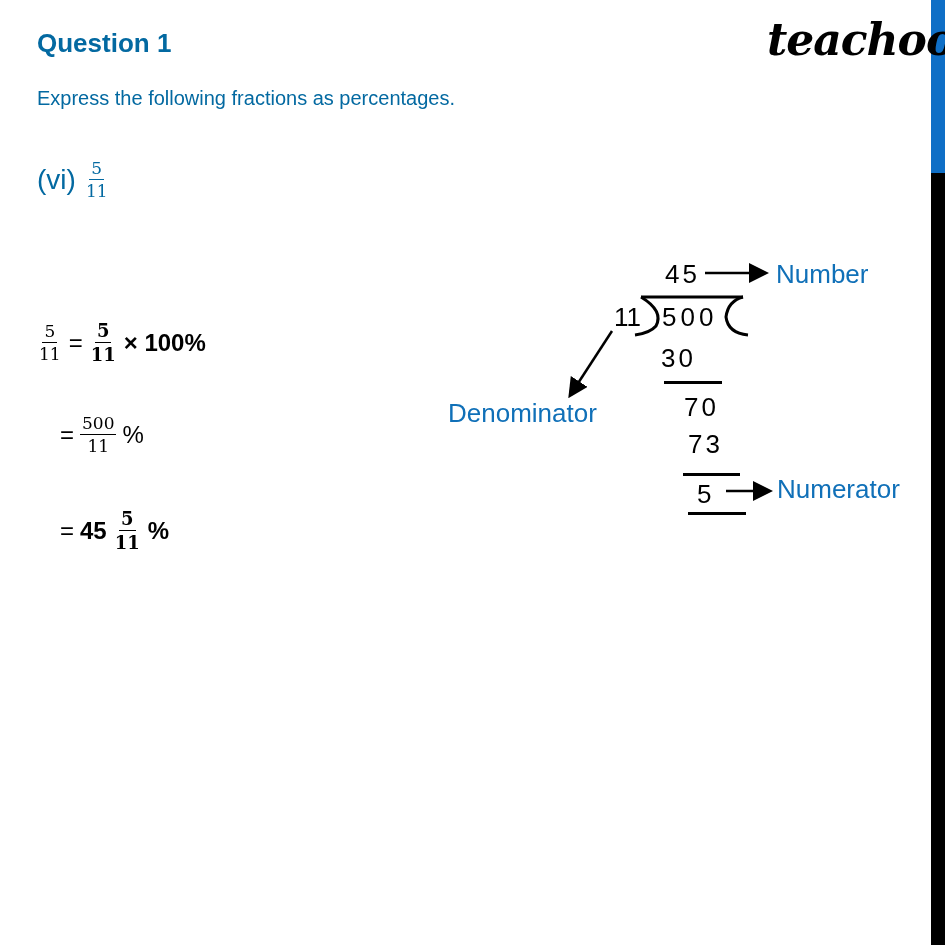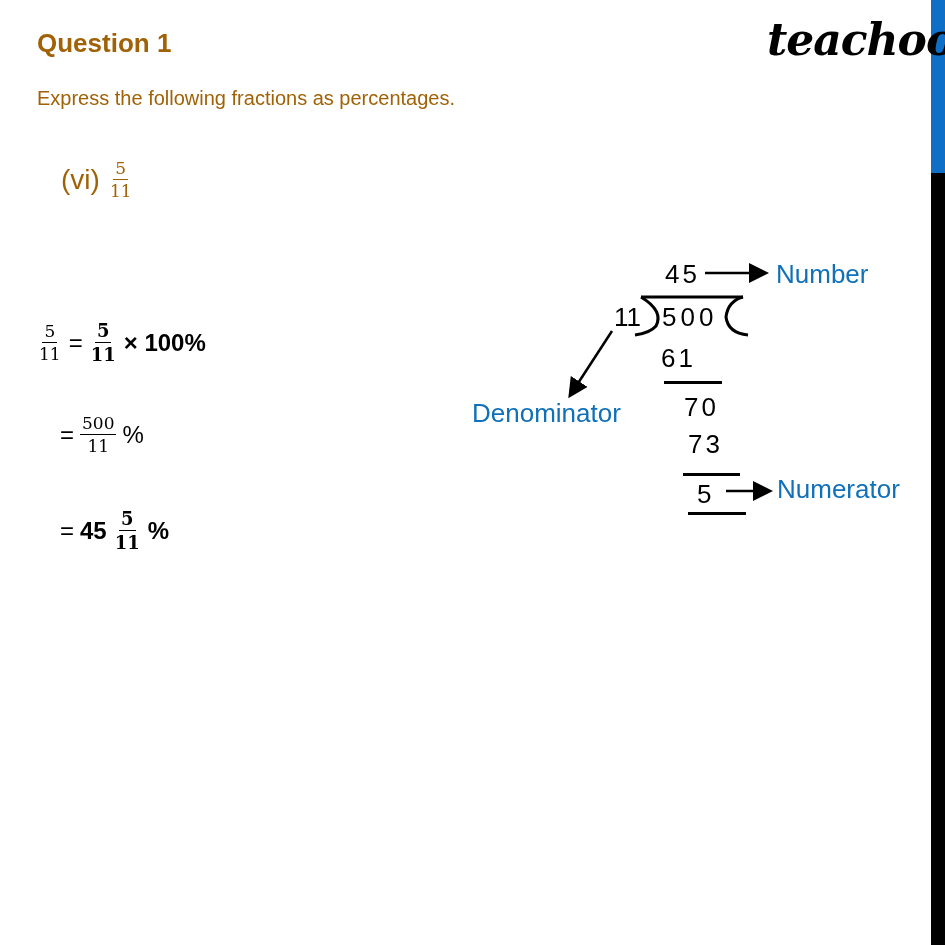--- a/index.html
+++ b/index.html
@@ -3,35 +3,35 @@
   <meta charset="utf-8">
   <style>
     html, body { margin: 0; padding: 0; }
     body {
       width: 945px; height: 945px; position: relative; overflow: hidden;
       background: #ffffff;
       font-family: "Liberation Sans", "DejaVu Sans", sans-serif;
       color: #000;
     }
     .abs { position: absolute; }
-    .blue { color: #a16207; }
+    .blue { color: #0369a1; }
     .serif { font-family: "DejaVu Serif", "Liberation Serif", serif; }
 
     
     .side-blue { left: 931px; top: 0; width: 14px; height: 173px; background: #0f6fc6; }
     .side-black { left: 931px; top: 173px; width: 14px; height: 772px; background: #000; }
 
     .question-title { left: 37px; top: 28px; font-size: 26px; font-weight: bold; }
     .logo {
       left: 767px; top: 14px; font-size: 44px; font-weight: bold; font-style: italic;
       font-family: "DejaVu Serif", "Liberation Serif", serif; letter-spacing: -1px;
     }
     .prompt { left: 37px; top: 87px; font-size: 20px; }
 
-    .part { left: 37px; top: 160px; font-size: 28px; display: flex; align-items: center; gap: 8px; margin-left: 24px; }
+    .part { left: 37px; top: 160px; font-size: 28px; display: flex; align-items: center; gap: 8px; }
 
     
     .frac { display: inline-flex; flex-direction: column; align-items: center; vertical-align: middle; line-height: 1; }
     .frac .num { padding: 0 2px 2px; border-bottom: 1.6px solid currentColor; }
     .frac .den { padding: 3px 2px 0; }
     .frac.small { font-size: 17px; }
     .frac.small-b { font-size: 18px; font-weight: bold; }
 
     .step { font-size: 24px; display: flex; align-items: center; gap: 6px; }
     .step .b { font-weight: bold; }
@@ -90,31 +90,31 @@
     <span class="num">5</span>
     <span class="den">11</span>
   </span>
   <span class="b">%</span>
 </div>
 
 <div>
   <div class="ld-text" style="left:665px; top:259px;">45</div>
   <div class="ld-text" style="left:614px; top:302px; letter-spacing:0;">11</div>
   <div class="ld-text" style="left:662px; top:302px; letter-spacing:4px;">500</div>
-  <div class="ld-text" style="left:661px; top:343px;">61</div>
+  <div class="ld-text" style="left:661px; top:343px;">30</div>
   <div class="ld-text" style="left:684px; top:392px;">70</div>
   <div class="ld-text" style="left:688px; top:429px;">73</div>
   <div class="ld-text" style="left:697px; top:479px;">5</div>
 
   <div class="line" style="left:664px; top:381px; width:58px;"></div>
   <div class="line" style="left:683px; top:473px; width:57px;"></div>
   <div class="line" style="left:688px; top:512px; width:58px;"></div>
 
   <div class="label" style="left:776px; top:259px;">Number</div>
-  <div class="label" style="left:448px; top:398px;margin-left:24px;">Denominator</div>
+  <div class="label" style="left:448px; top:398px;">Denominator</div>
   <div class="label" style="left:777px; top:474px;">Numerator</div>
 
   <svg class="overlay" width="945" height="945">
     <defs>
       <marker id="ah" markerWidth="8" markerHeight="8" refX="6" refY="4" orient="auto">
         <path d="M0,0 L8,4 L0,8 z" fill="#000"></path>
       </marker>
     </defs>
 
     <path d="M641,297 L743,297" stroke="#000" stroke-width="3" fill="none"></path>

